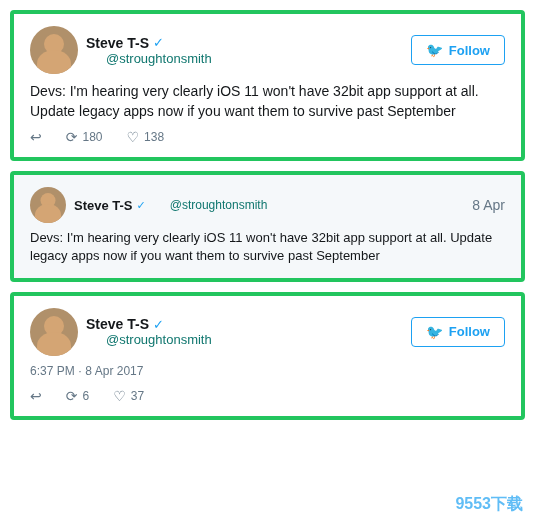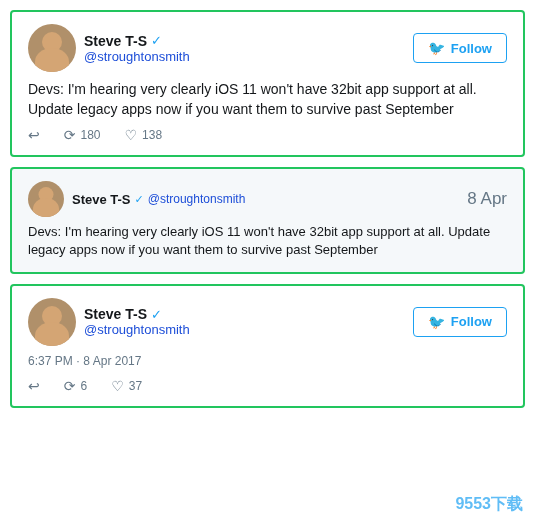--- a/index.html
+++ b/index.html
@@ -6,21 +6,21 @@
     body {
       font-family: -apple-system, BlinkMacSystemFont, "Segoe UI", Helvetica, Arial, sans-serif;
       background: #fff;
       width: 535px;
       min-height: 523px;
       font-size: 14px;
       color: #14171a;
     }
 
     .tweet-card {
-      border: 2px solid #22c55e;
+      border: 4px solid #22c55e;
       border-radius: 4px;
       background: #fff;
       padding: 12px 16px;
       margin: 10px;
     }
 
     .tweet-header {
       display: flex;
       align-items: center;
       justify-content: space-between;
@@ -49,22 +49,23 @@
       font-size: 14px;
       color: #14171a;
     }
 
     .verified-icon {
       color: #1da1f2;
       font-size: 13px;
     }
 
     .user-handle {
-      color: #1d4ed8;
+      color: #0f766e;
       font-size: 13px;
+      margin-left: 20px;
     }
 
     .follow-btn {
       display: flex;
       align-items: center;
       gap: 5px;
       background: #fff;
       border: 1px solid #1da1f2;
       color: #1da1f2;
       border-radius: 4px;
@@ -130,21 +131,21 @@
 
     .quoted-user-info {
       display: flex;
       align-items: center;
       gap: 4px;
       flex-wrap: wrap;
     }
 
     .quoted-date {
       color: #657786;
-      font-size: 17px;
+      font-size: 14px;
       white-space: nowrap;
     }
 
     .quoted-text {
       font-size: 13px;
       line-height: 1.4;
       color: #14171a;
     }
 
     

